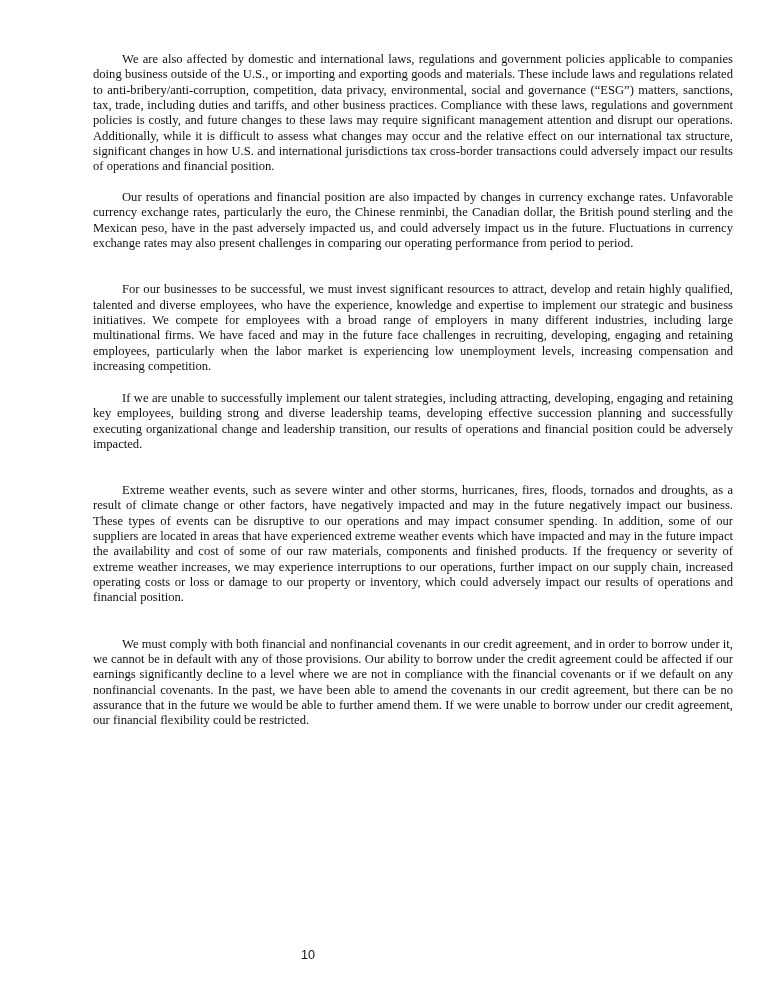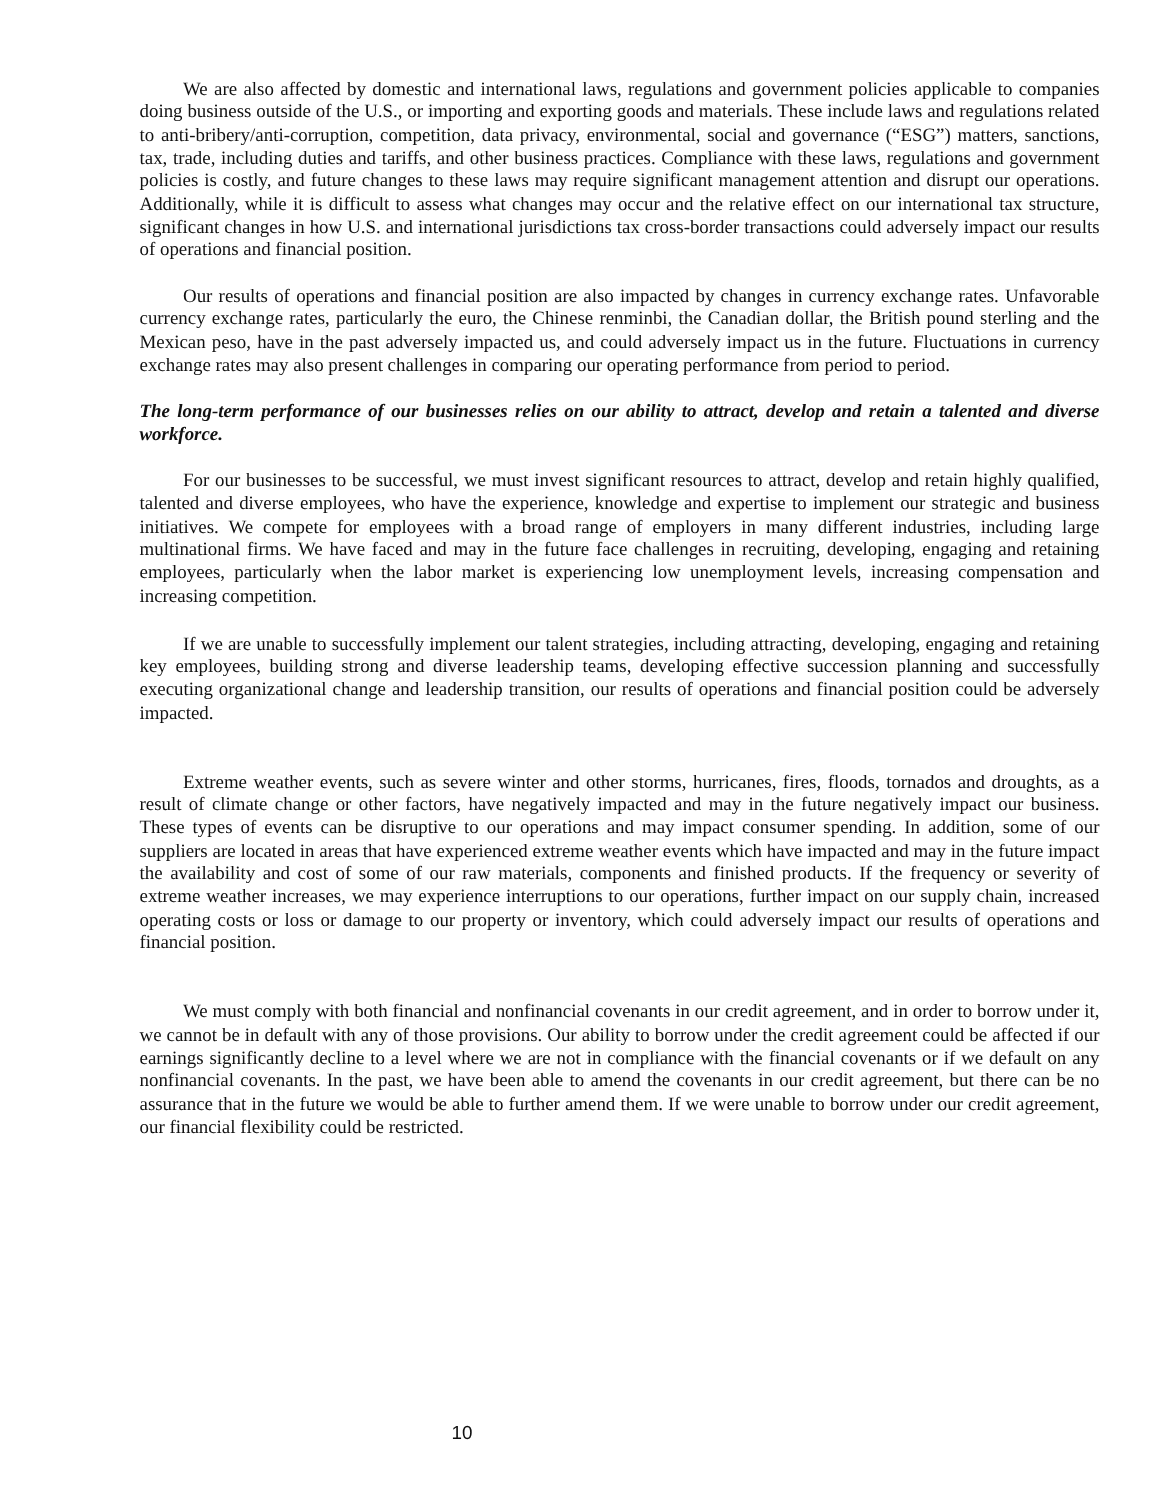--- a/index.html
+++ b/index.html
@@ -21,21 +21,20 @@
 </style>
 </head>
 <body>
 
 <div class="page">
   <p class="para">We are also affected by domestic and international laws, regulations and government policies applicable to companies doing business outside of the U.S., or importing and exporting goods and materials. These include laws and regulations related to anti-bribery/anti-corruption, competition, data privacy, environmental, social and governance (“ESG”) matters, sanctions, tax, trade, including duties and tariffs, and other business practices. Compliance with these laws, regulations and government policies is costly, and future changes to these laws may require significant management attention and disrupt our operations. Additionally, while it is difficult to assess what changes may occur and the relative effect on our international tax structure, significant changes in how U.S. and international jurisdictions tax cross-border transactions could adversely impact our results of operations and financial position.</p>
   <div class="gap"></div>
   <p class="para">Our results of operations and financial position are also impacted by changes in currency exchange rates. Unfavorable currency exchange rates, particularly the euro, the Chinese renminbi, the Canadian dollar, the British pound sterling and the Mexican peso, have in the past adversely impacted us, and could adversely impact us in the future. Fluctuations in currency exchange rates may also present challenges in comparing our operating performance from period to period.</p>
   <div class="gap"></div>
 
-  <p class="heading">The long-term performance of our businesses relies on our ability to attract, develop and retain a talented and diverse workforce.</p>
   <div class="gap"></div>
   <p class="para">For our businesses to be successful, we must invest significant resources to attract, develop and retain highly qualified, talented and diverse employees, who have the experience, knowledge and expertise to implement our strategic and business initiatives. We compete for employees with a broad range of employers in many different industries, including large multinational firms. We have faced and may in the future face challenges in recruiting, developing, engaging and retaining employees, particularly when the labor market is experiencing low unemployment levels, increasing compensation and increasing competition.</p>
   <div class="gap-lg"></div>
   <p class="para">If we are unable to successfully implement our talent strategies, including attracting, developing, engaging and retaining key employees, building strong and diverse leadership teams, developing effective succession planning and successfully executing organizational change and leadership transition, our results of operations and financial position could be adversely impacted.</p>
   <div class="gap"></div>
 
   <div class="gap"></div>
   <p class="para">Extreme weather events, such as severe winter and other storms, hurricanes, fires, floods, tornados and droughts, as a result of climate change or other factors, have negatively impacted and may in the future negatively impact our business. These types of events can be disruptive to our operations and may impact consumer spending. In addition, some of our suppliers are located in areas that have experienced extreme weather events which have impacted and may in the future impact the availability and cost of some of our raw materials, components and finished products. If the frequency or severity of extreme weather increases, we may experience interruptions to our operations, further impact on our supply chain, increased operating costs or loss or damage to our property or inventory, which could adversely impact our results of operations and financial position.</p>
   <div class="gap"></div>
 

